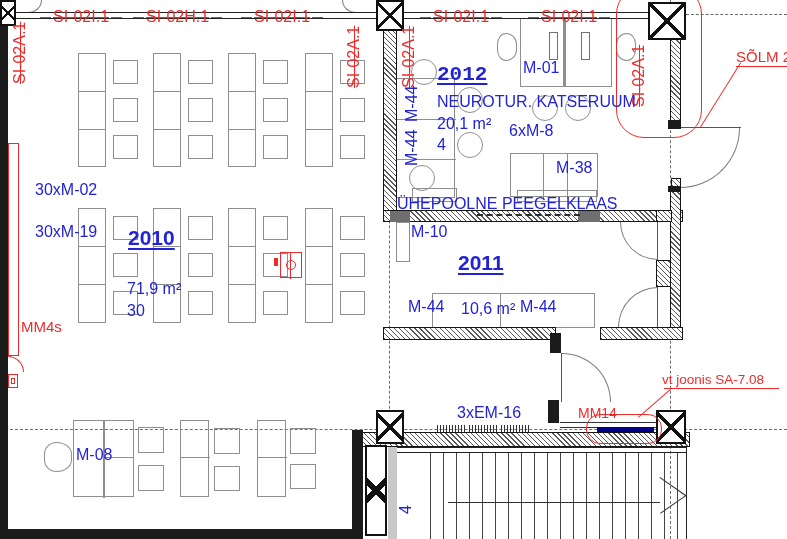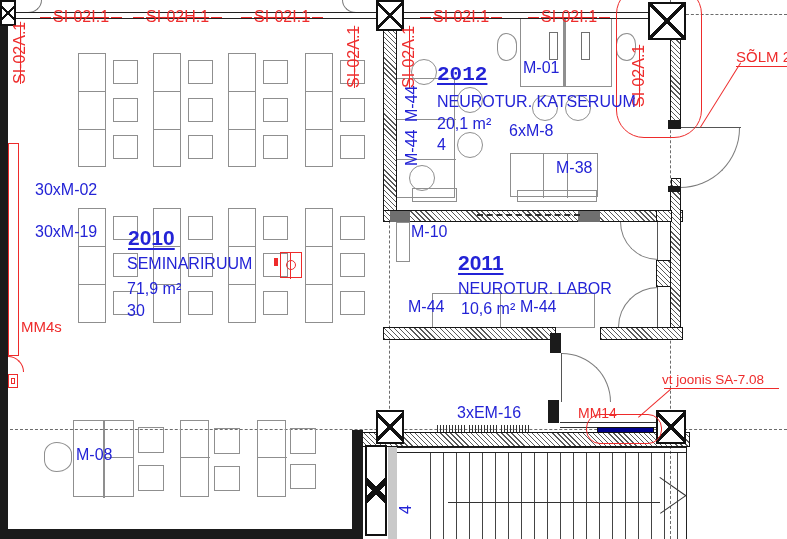--- a/index.html
+++ b/index.html
@@ -223,45 +223,44 @@
   <div class="t red si strike" style="left:131px;top:9px;">SI-02H.1</div>
   <div class="t red si strike" style="left:239px;top:9px;">SI-02I.1</div>
   <div class="t red si strike" style="left:418px;top:9px;">SI-02I.1</div>
   <div class="t red si strike" style="left:526px;top:9px;">SI-02I.1</div>
   <div class="t red vtext strike" style="left:12px;top:4px;height:80px;">SI-02A.1</div>
   <div class="t red vtext strike" style="left:346px;top:8px;height:80px;">SI-02A.1</div>
   <div class="t red vtext strike" style="left:401px;top:8px;height:80px;">SI-02A.1</div>
   <div class="t red vtext strike" style="left:631px;top:22px;height:85px;">SI-02A.1</div>
 
   <div class="t blue room-num" style="left:128px;top:227px;">2010</div>
-  <div class="t blue" style="left:127px;top:256px;">SEMINARIRUUM</div>
   <div class="t blue" style="left:127px;top:281px;">71,9 m²</div>
   <div class="t blue" style="left:127px;top:303px;">30</div>
 
   <div class="t blue room-num" style="left:437px;top:64px;font-family:Liberation Mono, monospace;">2012</div>
   <div class="t blue" style="left:437px;top:94px;">NEUROTUR. KATSERUUM</div>
   <div class="t blue" style="left:437px;top:116px;text-align:center;">20,1 m²</div>
   <div class="t blue" style="left:437px;top:137px;">4</div>
 
   <div class="t blue room-num" style="left:458px;top:252px;">2011</div>
-  <div class="t blue" style="left:458px;top:281px;">NEUROTUR. LABOR</div>
   <div class="t blue" style="left:461px;top:301px;">10,6 m²</div>
 
   <div class="t blue" style="left:35px;top:182px;">30xM-02</div>
   <div class="t blue" style="left:35px;top:204px;margin-top:20px;">30xM-19</div>
   <div class="t blue" style="left:76px;top:447px;">M-08</div>
   <div class="t blue vtext" style="left:404px;top:76px;height:46px;">M-44</div>
   <div class="t blue vtext" style="left:404px;top:120px;height:46px;">M-44</div>
   <div class="t blue" style="left:523px;top:60px;">M-01</div>
   <div class="t blue" style="left:509px;top:123px;">6xM-8</div>
   <div class="t blue" style="left:536px;top:160px;margin-left:20px;">M-38</div>
   <div class="t blue" style="left:411px;top:224px;">M-10</div>
   <div class="t blue" style="left:408px;top:299px;">M-44</div>
   <div class="t blue" style="left:520px;top:299px;">M-44</div>
   <div class="t blue" style="left:457px;top:405px;">3xEM-16</div>
   <div class="t blue vtext" style="left:398px;top:484px;height:30px;">4</div>
 
+  <div class="t blue" style="left:397px;top:196px;">ÜHEPOOLNE PEEGELKLAAS</div>
   <div class="t red" style="left:736px;top:49px;font-size:15px;">SÕLM 2</div>
   <div class="t red" style="left:21px;top:319px;font-size:15px;">MM4s</div>
   <div class="t red" style="left:578px;top:406px;font-size:14px;">MM14</div>
   <div class="t red small" style="left:662px;top:373px;">vt joonis SA-7.08</div>
 
 </div>
 
 </body></html>

